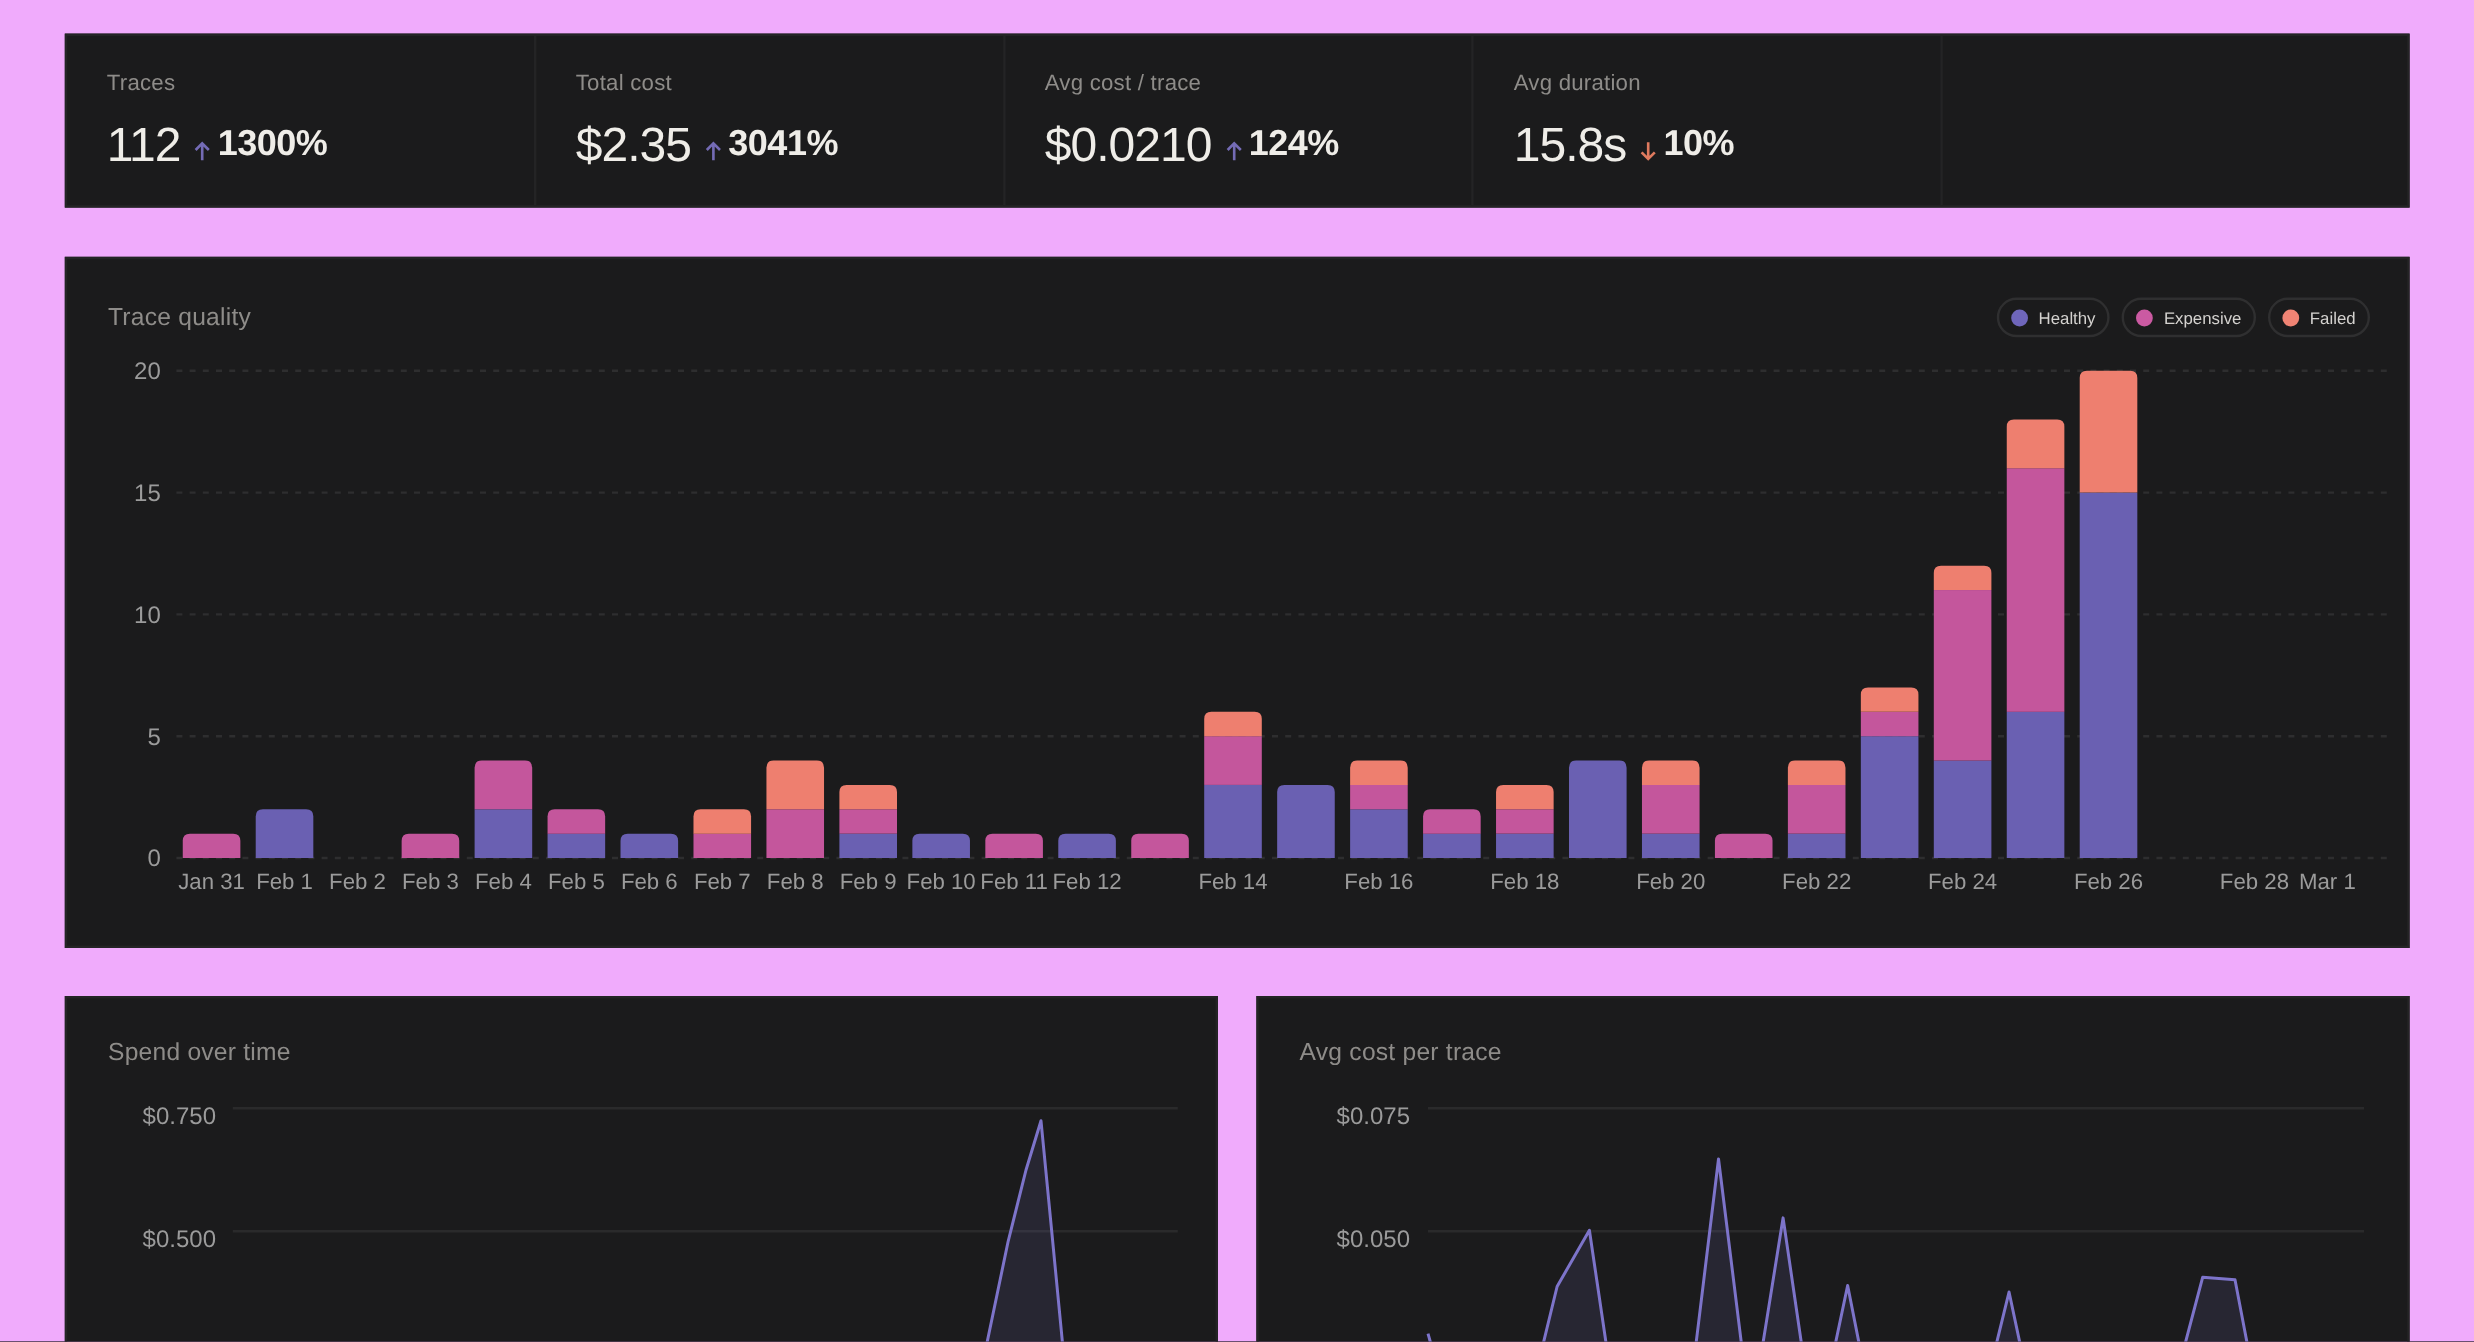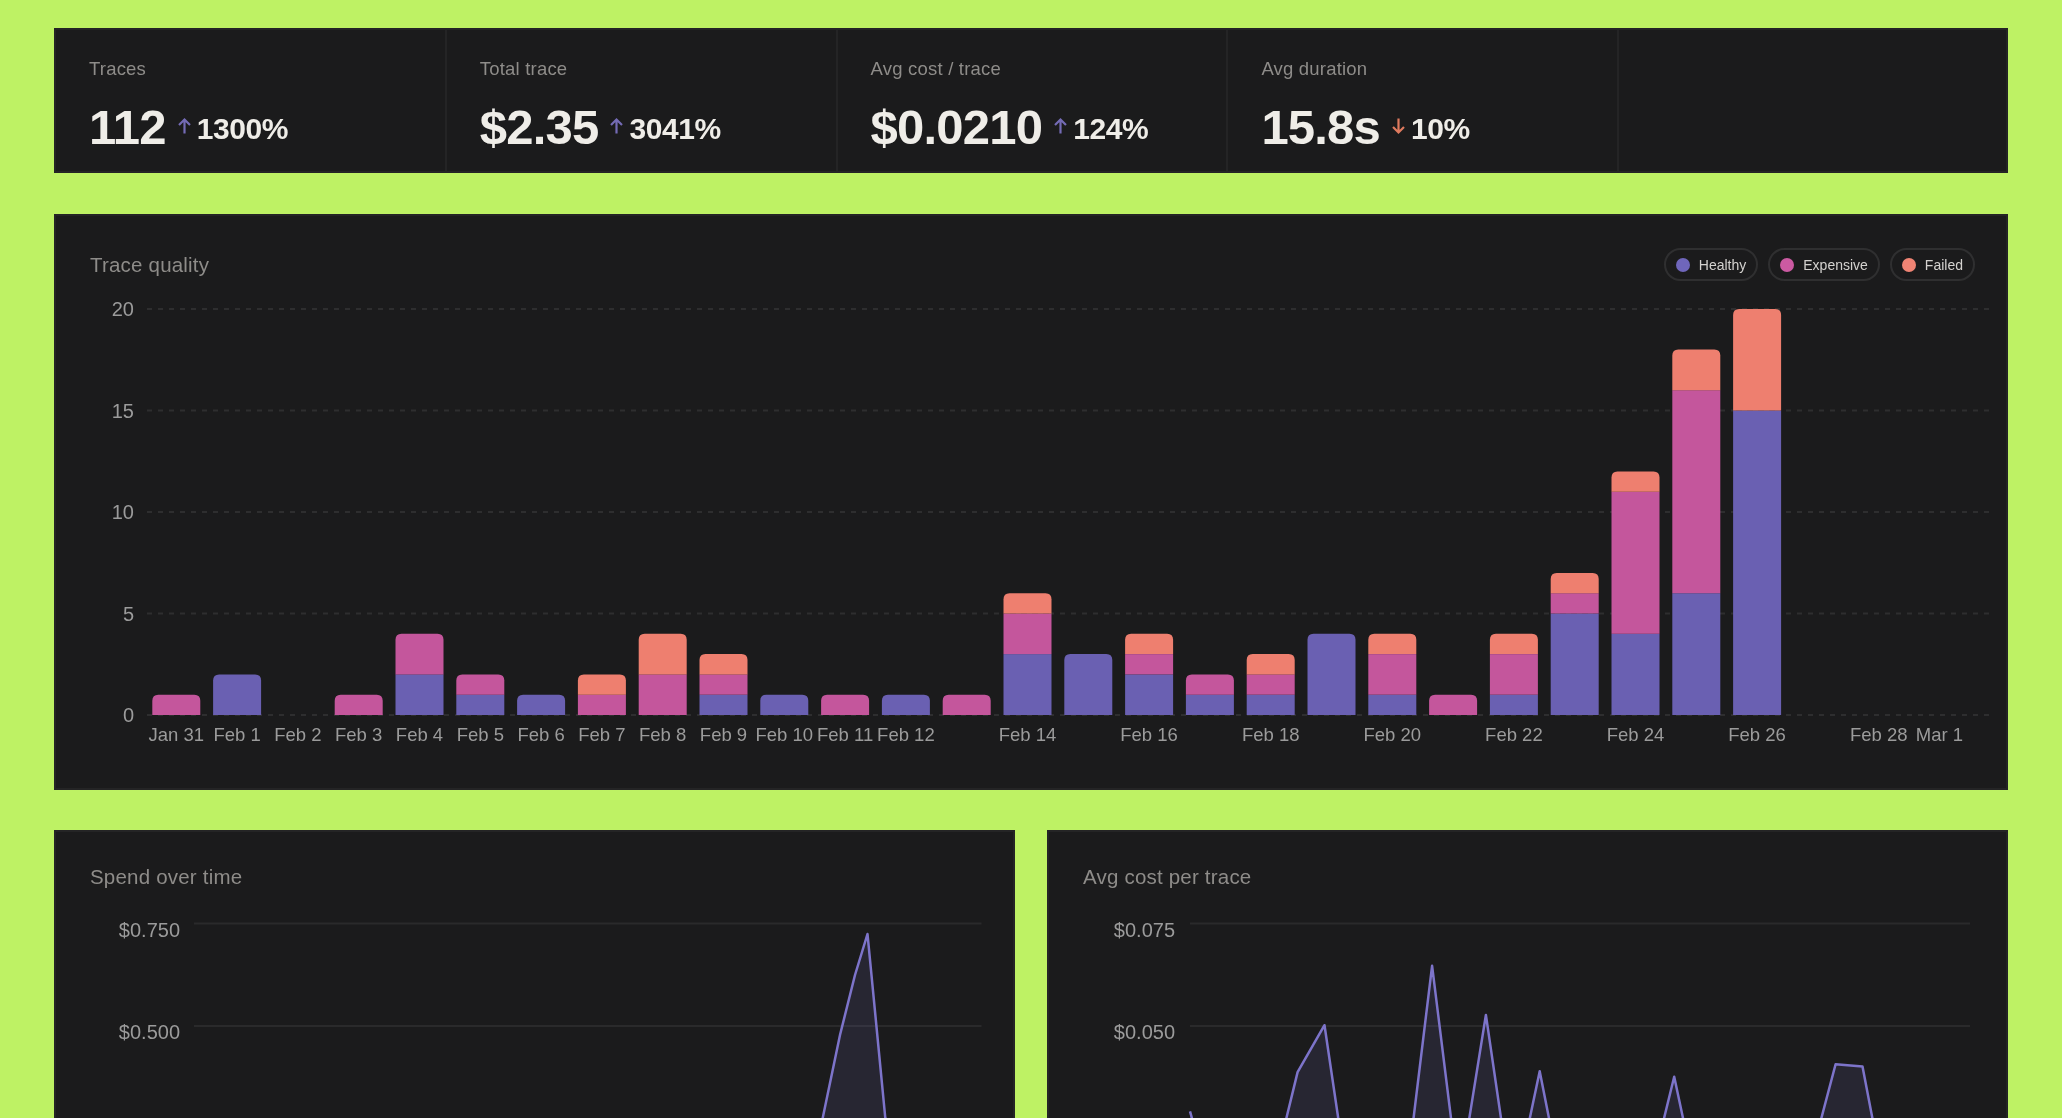--- a/index.html
+++ b/index.html
@@ -1,23 +1,23 @@
 <!DOCTYPE html>
 <html><head><meta charset="utf-8"><style>
 * { margin:0; padding:0; box-sizing:border-box; }
 html,body { width:2062px; height:1118px; background:#111111; overflow:hidden;
   font-family:"Liberation Sans", sans-serif; }
-#page { position:relative; width:2062px; height:1118px; background:#bef264; }
+#page { position:relative; width:2062px; height:1118px; background:#f0abfc; }
 .card { position:absolute; background:#1b1b1c; border:2px solid #242425; }
 #statrow { left:54px; top:28px; width:1954px; height:145px; }
 .cell { position:absolute; top:0; width:390px; height:145px; }
 .vdiv { position:absolute; top:0; width:2px; height:141px; background:#242425; }
 .slabel { position:absolute; left:35px; top:30px; font-size:18.5px; line-height:18.5px; color:#8e8c89; letter-spacing:0.2px; }
 .vrow { position:absolute; left:35px; top:68.5px; height:50px; display:flex; align-items:baseline; }
-.sval { font-size:49px; font-weight:bold; color:#efede8; letter-spacing:-0.8px;text-align:right; }
+.sval { font-size:40px; font-weight:normal; color:#efede8; letter-spacing:-0.8px;text-align:right; }
 .gap1 { width:11px; }
 .gap2 { width:5px; }
 .arr { align-self:center; margin-top:4px; }
 .sdelta { font-size:30px; font-weight:bold; color:#efede8; position:relative; top:-4.5px; letter-spacing:-0.4px; }
 #tracecard { left:54px; top:214px; width:1954px; height:576px; }
 .ctitle { position:absolute; left:34px; top:33px; font-size:20.5px; color:#8e8c89; letter-spacing:0.2px; }
 .legend { position:absolute; right:31px; top:32px; display:flex; gap:10px; }
 .pill { height:33px; box-sizing:border-box; border:2px solid #2f2f30; border-radius:17px; display:flex; align-items:center;
   padding:0 10px 0 10px; font-size:14px; color:#d4d2cf; }
 .dot { width:14px; height:14px; border-radius:50%; margin-right:9px; }
@@ -34,21 +34,21 @@
           <span class="sval">112</span>
           <span class="gap1"></span>
           <svg class="arr" width="15" height="18" viewBox="0 0 15 18">
             <path d="M7.5 16.5 V2.5 M2 8 L7.5 2.5 L13 8" fill="none" stroke="#746bb5" stroke-width="2.2"></path>
           </svg>
           <span class="gap2"></span>
           <span class="sdelta">1300%</span>
         </div>
   </div>
   <div class="cell" style="left:388.8px;">
-    <div class="slabel">Total trace</div>
+    <div class="slabel">Total cost</div>
     <div class="vrow">
           <span class="sval">$2.35</span>
           <span class="gap1"></span>
           <svg class="arr" width="15" height="18" viewBox="0 0 15 18">
             <path d="M7.5 16.5 V2.5 M2 8 L7.5 2.5 L13 8" fill="none" stroke="#746bb5" stroke-width="2.2"></path>
           </svg>
           <span class="gap2"></span>
           <span class="sdelta">3041%</span>
         </div>
   </div>

